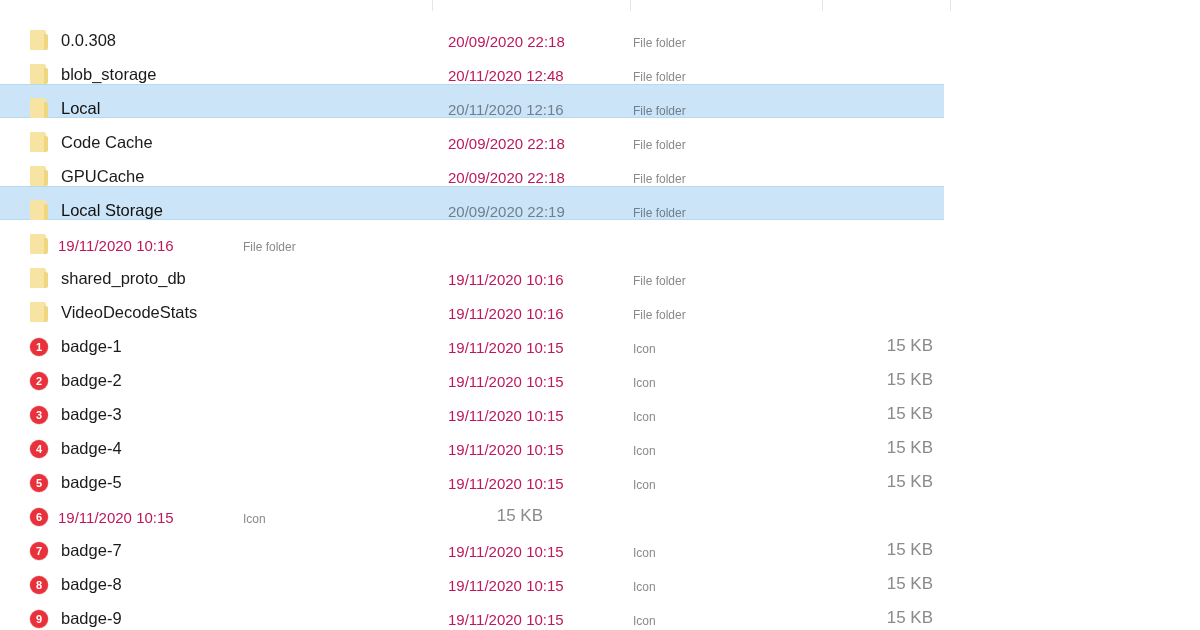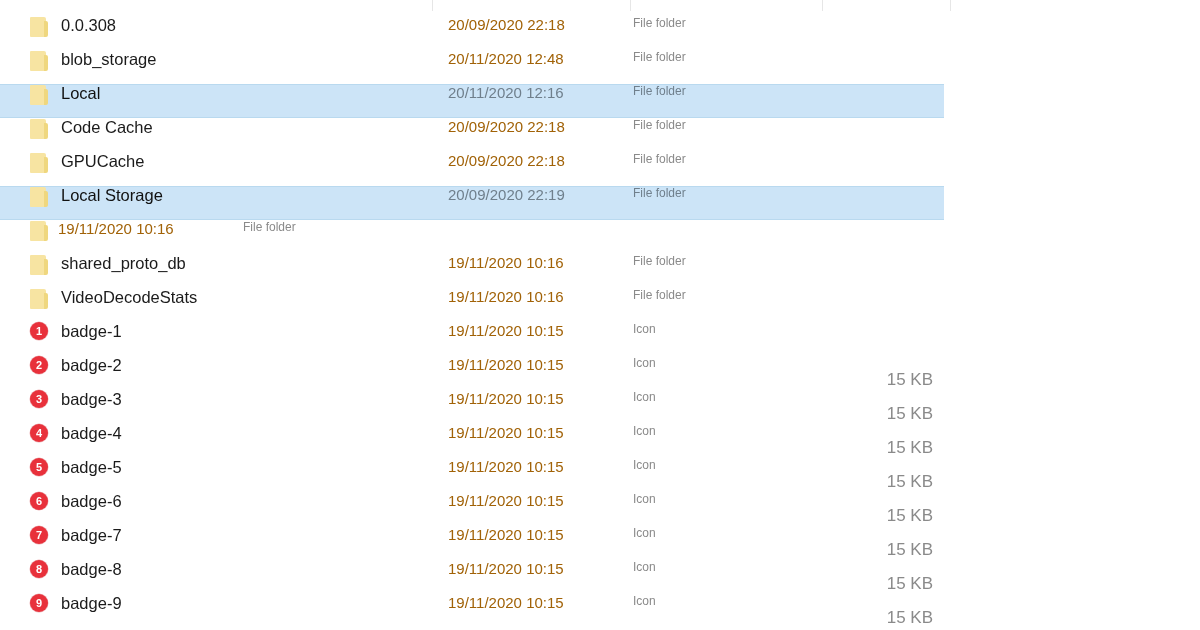--- a/index.html
+++ b/index.html
@@ -35,21 +35,21 @@
     position: absolute;
     top: 16px;
     left: 0;
     width: 1200px;
   }
 
   .row {
     position: relative;
     height: 34px;
     display: flex;
-    align-items: flex-start;
+    align-items: flex-end;
     box-sizing: border-box;
   }
 
   .row.selected .sel-bg {
     position: absolute;
     left: 0;
     top: 0;
     width: 944px;
     height: 34px;
     background: #cce4f7;
@@ -80,21 +80,21 @@
     color: #1b1b1b;
     white-space: nowrap;
     overflow: hidden;
     padding-left: 3px;
   }
 
   .c-date {
     flex: 0 0 auto;
     width: 185px;
     font-size: 15px;
-    color: #a16207;
+    color: #be185d;
     white-space: nowrap;
   }
 
   .c-type {
     flex: 0 0 auto;
     width: 195px;
     font-size: 12px;
     color: #8a8a8a;
     white-space: nowrap;
   }
@@ -338,21 +338,20 @@
         <div class="cell c-date">19/11/2020 10:15</div>
         <div class="cell c-type">Icon</div>
         <div class="cell c-size">15 KB</div>
       </div>
       <div class="row">
         <div class="cell c-icon">
           <div class="badge-icon">
             <span class="num">6</span>
           </div>
         </div>
-        <div class="cell c-name">badge-6</div>
         <div class="cell c-date">19/11/2020 10:15</div>
         <div class="cell c-type">Icon</div>
         <div class="cell c-size">15 KB</div>
       </div>
       <div class="row">
         <div class="cell c-icon">
           <div class="badge-icon">
             <span class="num">7</span>
           </div>
         </div>

